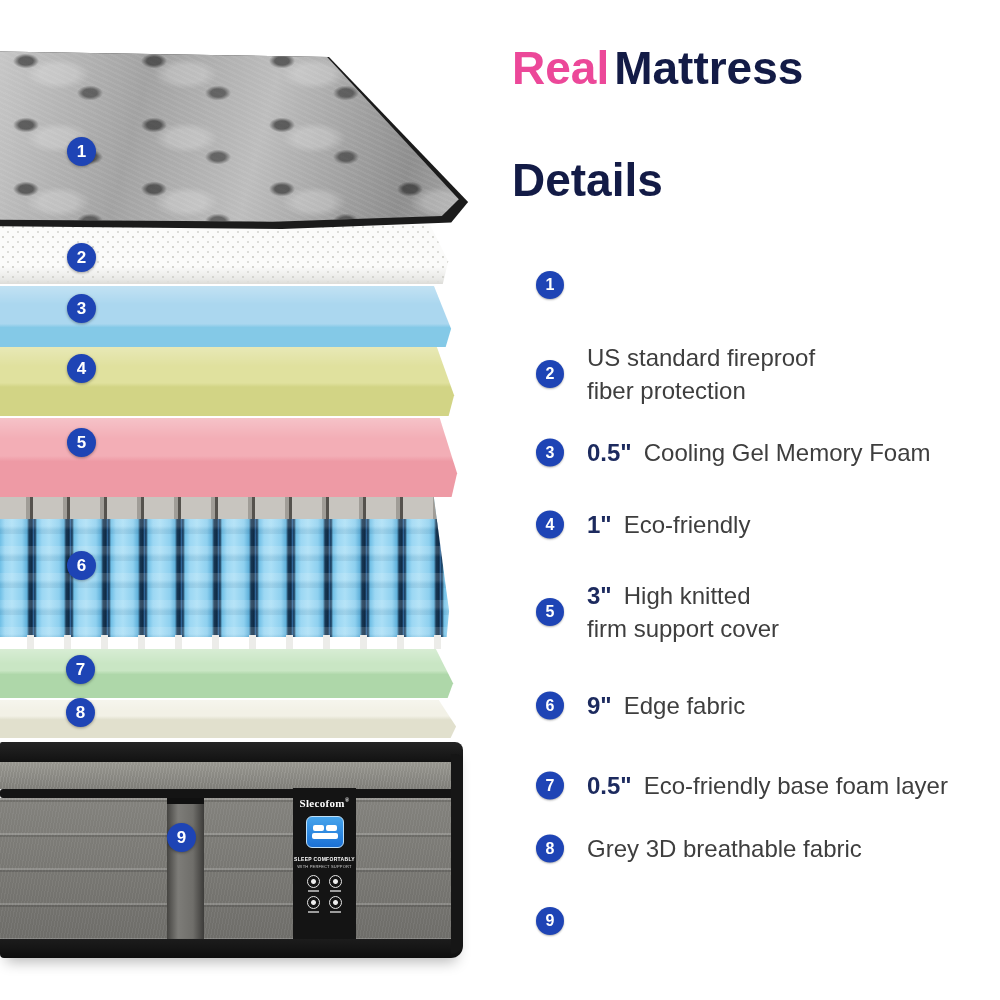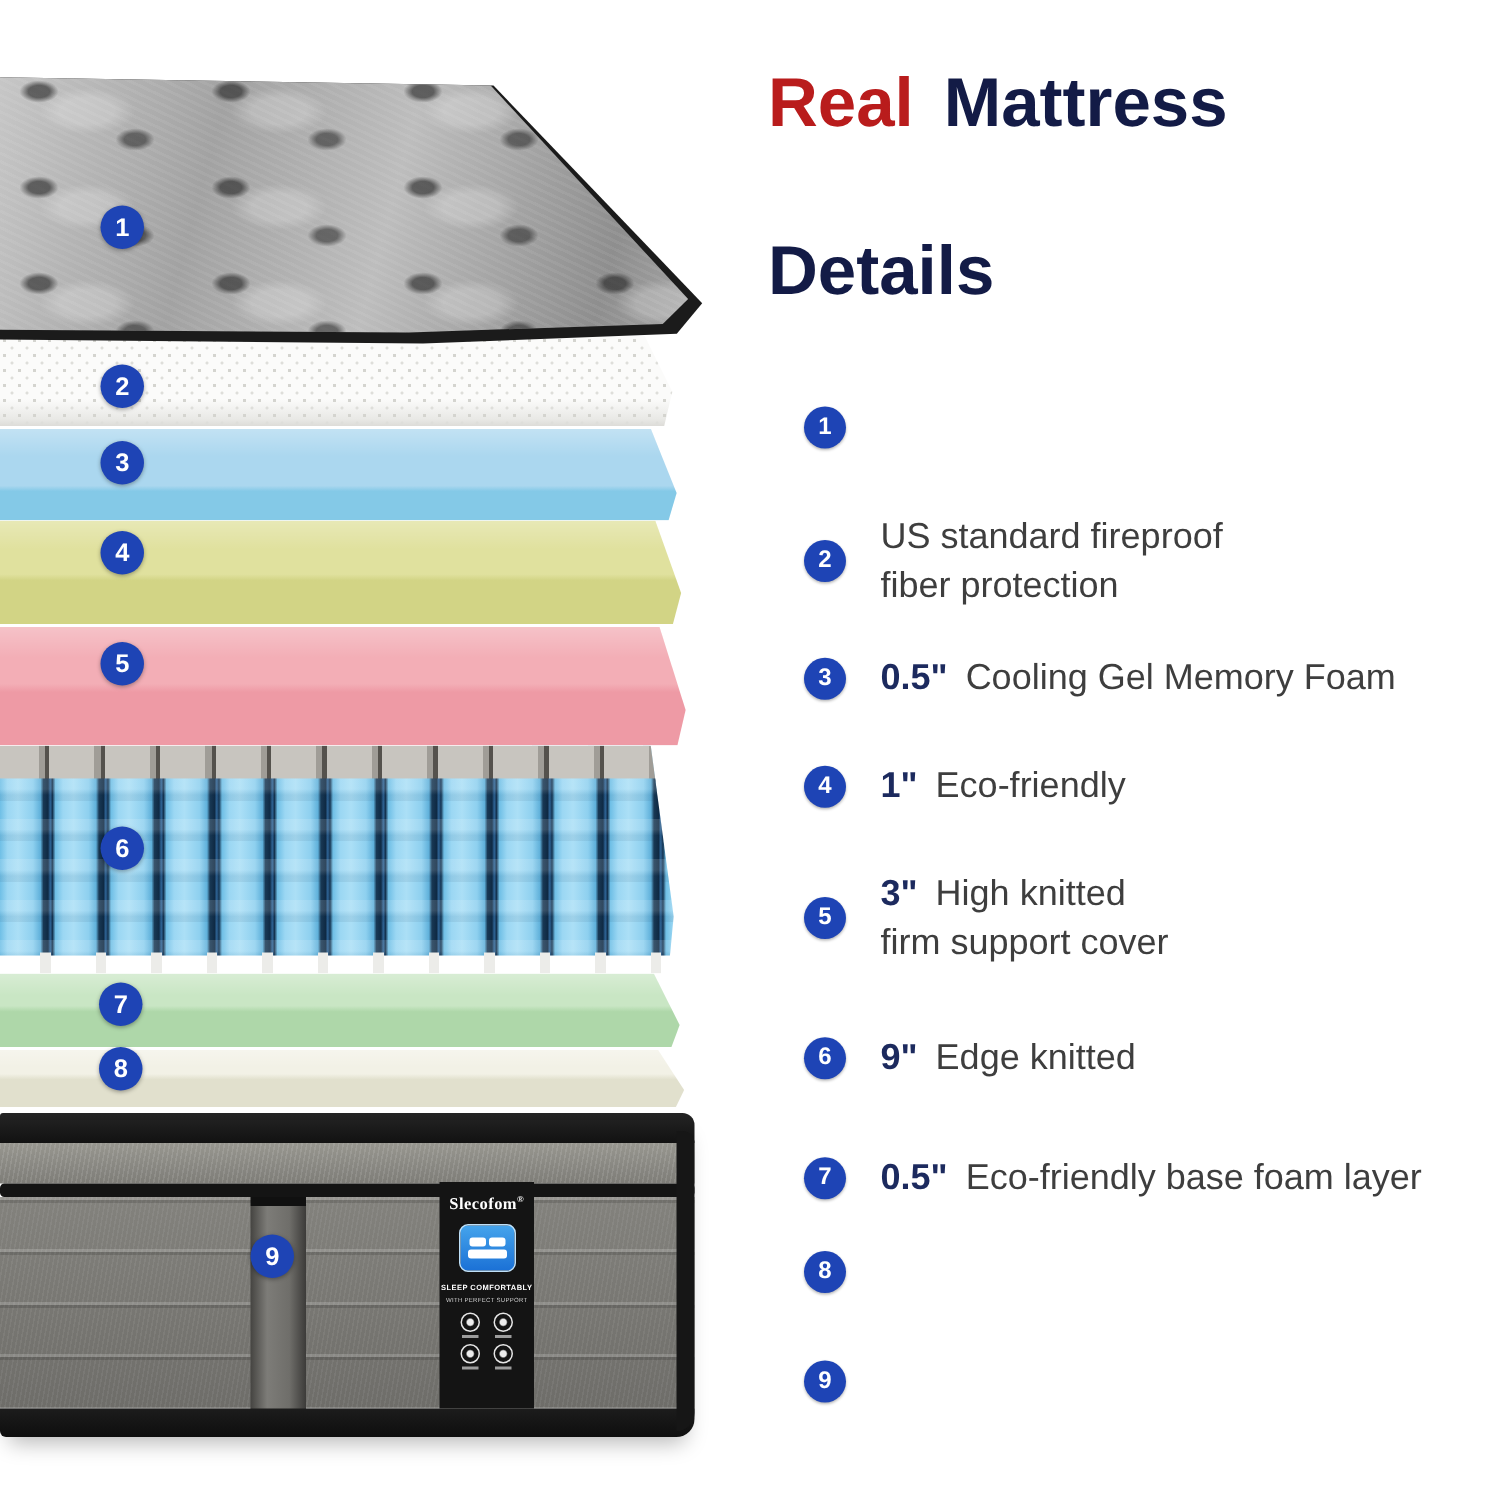--- a/index.html
+++ b/index.html
@@ -126,21 +126,21 @@
   .cbar{width:11px;height:2px;background:#9c9c9c;margin-top:2px}
 
   
   .badge{position:absolute;width:29px;height:29px;border-radius:50%;background:#1e44b5;color:#fff;
     font-size:17px;font-weight:bold;display:flex;align-items:center;justify-content:center;
     z-index:6;box-shadow:0 1px 3px rgba(0,0,0,.35)}
 
   
   .panel{position:absolute;left:500px;top:0;width:500px;height:1000px}
   .title{position:absolute;left:12px;top:40px;font-size:46px;line-height:56px;font-weight:bold;color:#131b46}
-  .title .hl{color:#b91c1c;margin-right:20px}
+  .title .hl{color:#ec4899;margin-right:5px}
   .item{position:absolute;left:36px;transform:translateY(-50%);display:flex;align-items:center}
   .ibadge{flex:0 0 auto;width:28px;height:28px;border-radius:50%;background:#1e44b5;color:#fff;
     font-size:16px;font-weight:bold;display:flex;align-items:center;justify-content:center;margin-right:23px;
     box-shadow:0 1px 2px rgba(0,0,0,.3)}
   .itext{font-size:24px;line-height:33px;color:#3e3e3e}
   .sz{font-weight:bold;color:#1c2a5e}
   .sz:not(:empty){margin-right:12px}
   .l2:empty{display:none}
 </style>
 </head>
@@ -262,33 +262,36 @@
       <div class="ibadge">5</div>
       <div class="itext">
           <div class="l1"><b class="sz">3"</b><span>High knitted</span></div>
           <div class="l2">firm support cover</div>
         </div>
     </div>
 
     <div class="item" style="top:705px">
       <div class="ibadge">6</div>
       <div class="itext">
-          <div class="l1"><b class="sz">9"</b><span>Edge knitted</span></div>
+          <div class="l1"><b class="sz">9"</b><span>Edge fabric</span></div>
         </div>
     </div>
 
     <div class="item" style="top:785px">
       <div class="ibadge">7</div>
       <div class="itext">
           <div class="l1"><b class="sz">0.5"</b><span>Eco-friendly base foam layer</span></div>
         </div>
     </div>
 
     <div class="item" style="top:848px">
       <div class="ibadge">8</div>
+      <div class="itext">
+          <div class="l1"><b class="sz"></b><span>Grey 3D breathable fabric</span></div>
+        </div>
     </div>
 
     <div class="item" style="top:921px">
       <div class="ibadge">9</div>
     </div>
 
   </div>
 </div>
 
 </body></html>

